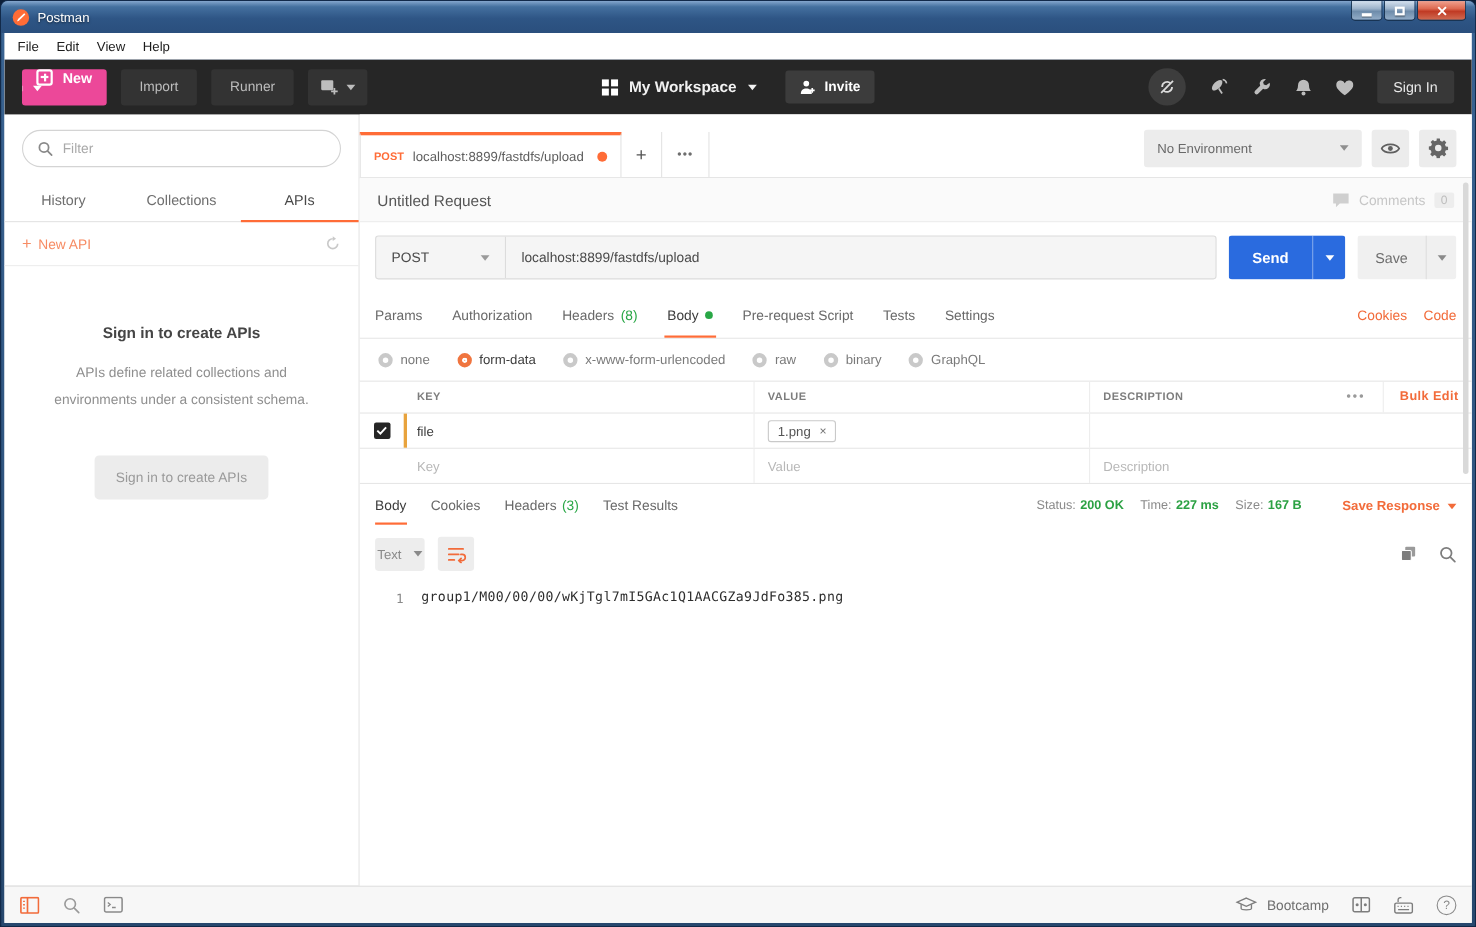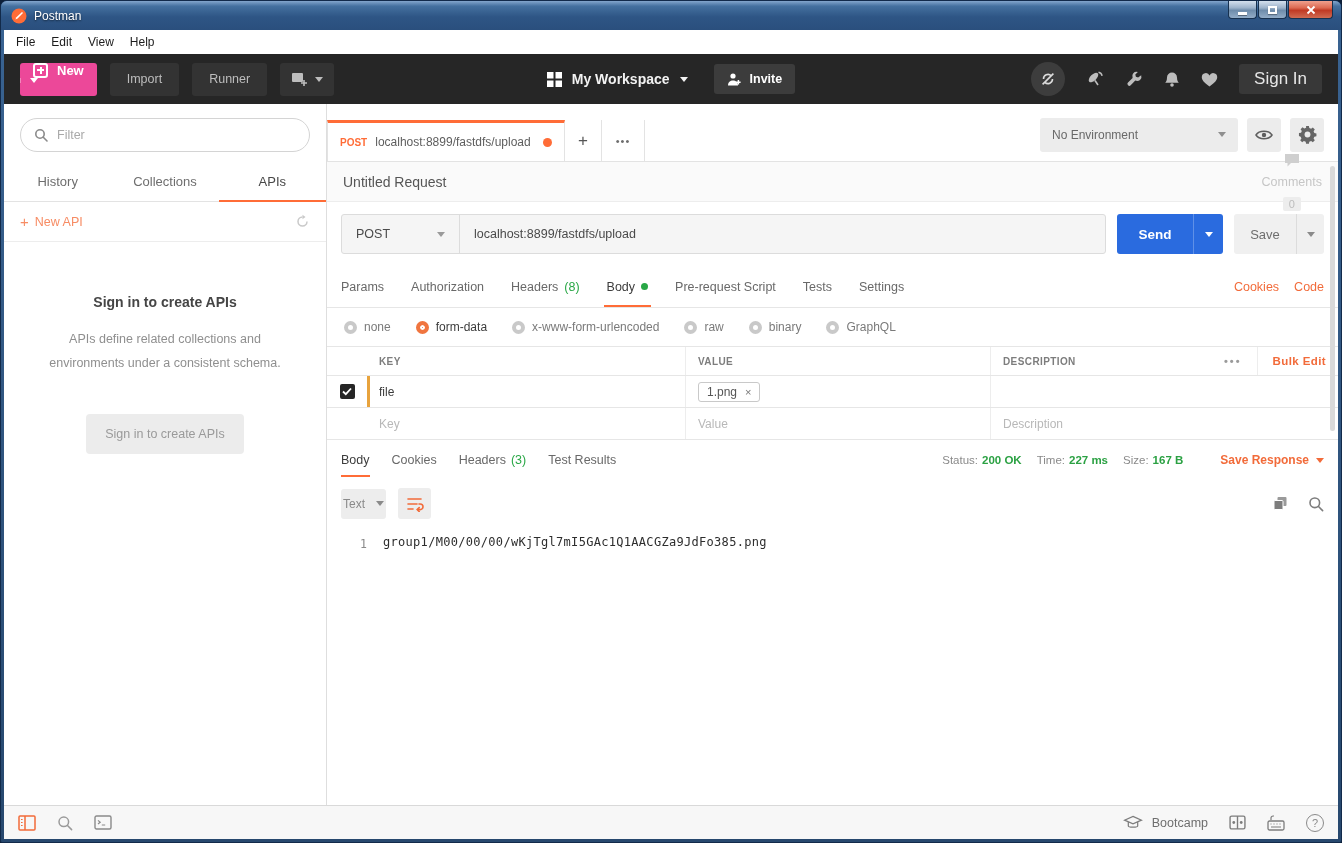--- a/index.html
+++ b/index.html
@@ -53,21 +53,21 @@
     align-items:center; gap:7px; padding:0 11px; color:#bdbdbd; }
   .tb-center { position:absolute; left:0; right:0; top:0; bottom:0; display:flex;
     justify-content:center; align-items:center; gap:26px; }
   .workspace { display:flex; align-items:center; gap:10px; color:#f2f2f2; font-size:14px; font-weight:bold; }
   .invite-btn { display:flex; align-items:center; gap:8px; background:#3c3c3c; border-radius:3px;
     height:30px; padding:0 13px; color:#fff; font-size:12.5px; font-weight:bold; }
   .tb-right { margin-left:auto; display:flex; align-items:center; gap:21px; z-index:2; }
   .sync-circle { width:34px; height:34px; border-radius:50%; background:#3d3d3d;
     display:flex; align-items:center; justify-content:center; }
   .signin-btn { background:#383838; border-radius:3px; height:30px; padding:0 15px;
-    color:#e6e6e6; font-size:17px; display:flex; align-items:center; }
+    color:#e6e6e6; font-size:13px; display:flex; align-items:center; }
 
   
   .content { flex:1; display:flex; min-height:0; }
   .sidebar { width:323px; flex:none; border-right:1px solid #dedede; display:flex;
     flex-direction:column; background:#fff; }
   .filter { margin:14px 16px 10px; height:34px; border:1px solid #d4d4d4; border-radius:17px;
     display:flex; align-items:center; padding:0 13px; gap:9px; }
   .filter input { border:none; outline:none; font-size:12.5px; color:#555; width:100%;
     font-family:inherit; background:transparent; }
   .filter input::placeholder { color:#a9a9a9; }
@@ -108,21 +108,21 @@
   .env-select { width:198px; height:34px; background:#ececec; border-radius:3px; display:flex;
     align-items:center; padding:0 12px; color:#696969; font-size:12px; }
   .env-select .caret { margin-left:auto; color:#8f8f8f; }
   .icon-sq { width:34px; height:34px; background:#ececec; border-radius:3px; display:flex;
     align-items:center; justify-content:center; }
 
   .untitled-row { height:40px; background:#fafafa; border-bottom:1px solid #ededed; display:flex;
     align-items:center; padding:0 16px; flex:none; }
   .untitled { font-size:14px; color:#555; }
   .comments { margin-left:auto; display:flex; align-items:center; gap:8px; color:#c6c6c6;
-    font-size:12.5px;flex-direction:column; }
+    font-size:12.5px; }
   .badge { background:#ededed; color:#bdbdbd; font-size:11px; padding:1px 6px; border-radius:2px; }
 
   
   .url-row { display:flex; align-items:center; padding:12px 14px; gap:11px; flex:none; }
   .url-control { flex:1; display:flex; height:40px; background:#f5f5f5; border:1px solid #dcdcdc;
     border-radius:3px; overflow:hidden; }
   .method-select { width:118px; display:flex; align-items:center; padding:0 14px;
     border-right:1px solid #dcdcdc; font-size:12.5px; color:#4a4a4a; }
   .method-select .caret { margin-left:auto; color:#9a9a9a; }
   .url-input { flex:1; display:flex; align-items:center; padding:0 14px; }

